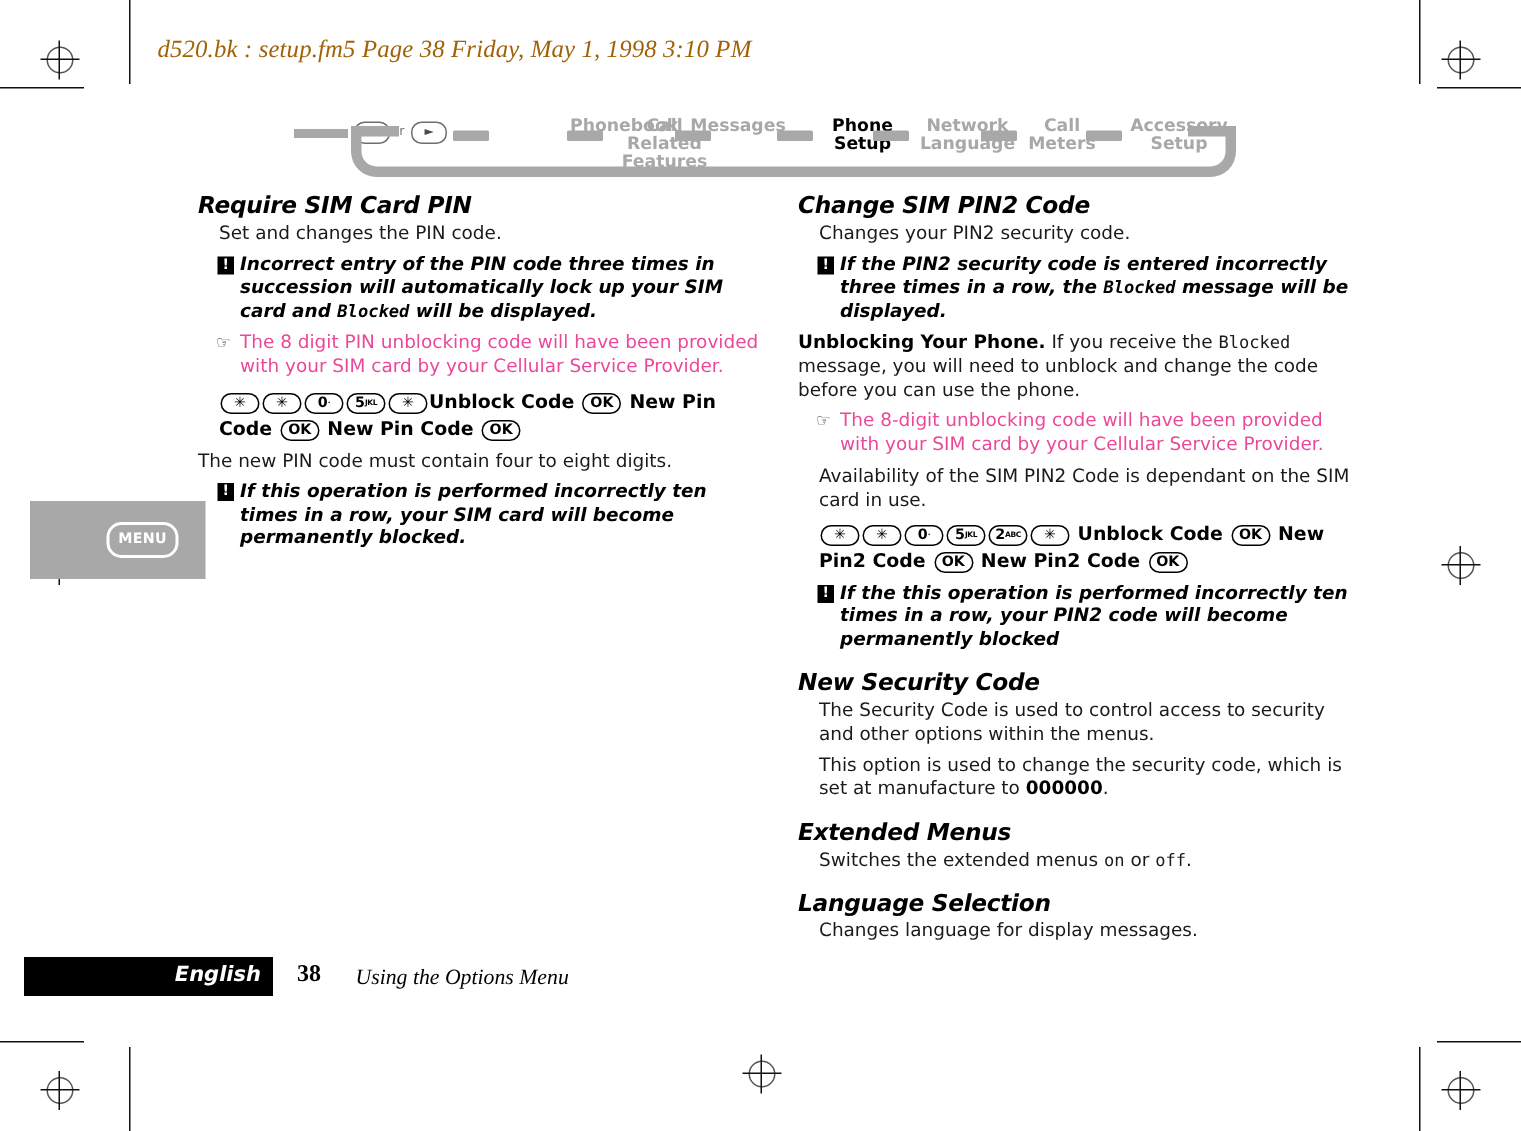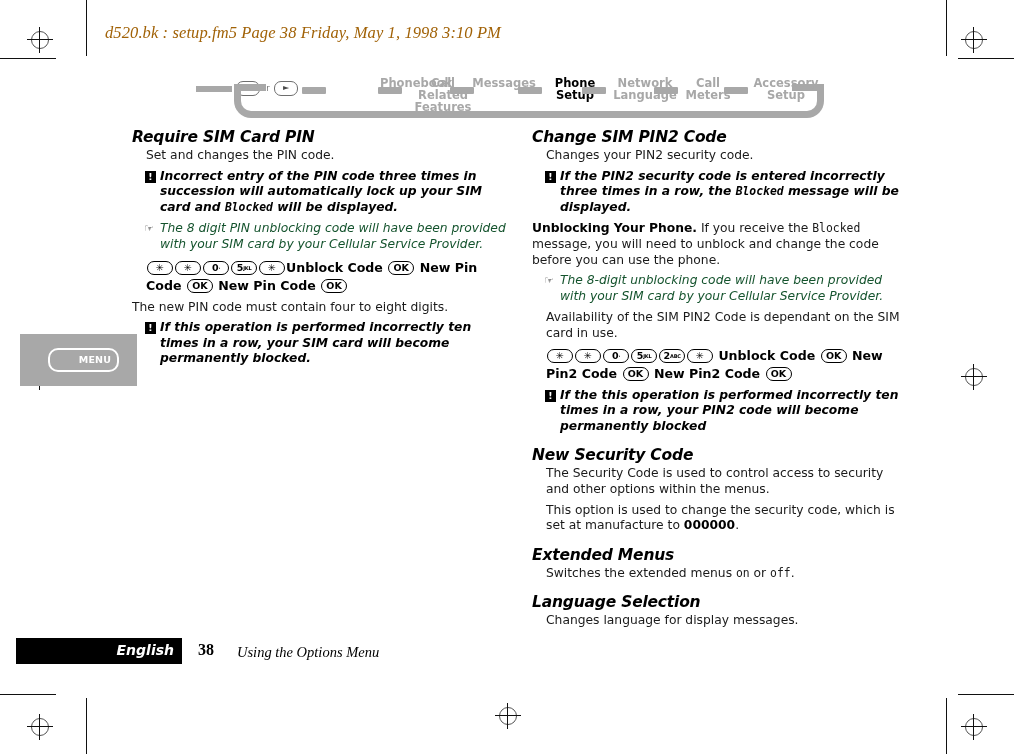--- a/index.html
+++ b/index.html
@@ -177,22 +177,21 @@
     font-size: 12.3px;
     line-height: 15.6px;
   }
   .note .txt { display: block; }
   .note.warn .txt {
     font-weight: bold;
     font-style: italic;
     color: #000;
   }
   .note.tip .txt {
-    font-style: italic;
-    color: #14532d;
+    color: #ec4899;
   }
   .ico-warn {
     position: absolute;
     left: 13px; top: 2px;
     width: 11px; height: 12px;
     background: #000;
     color: #fff;
     font-size: 9.5px;
     font-weight: bold;
     line-height: 12px;
@@ -259,21 +258,20 @@
     height: 20px;
     border: 2px solid #fff;
     border-radius: 10px;
     background: #a8a8a8;
     color: #fff;
     font-size: 9.5px;
     font-weight: bold;
     line-height: 19px;
     text-align: center;
     letter-spacing: 0.2px;
-    padding-left: 23px;
   }
 
   
   .footbar {
     position: absolute;
     left: 16px;
     top: 638px;
     width: 166px;
     height: 26px;
     background: #000;
@@ -366,21 +364,21 @@
   <div class="track"></div>
   <div class="track-topleft"></div>
   <div class="track-topright"></div>
 
   <div class="dash" style="left:106px;"></div>
   <div class="navlabel" style="left:136px; width:72px;margin-left:48px;">Phonebook</div>
   <div class="dash" style="left:182px;"></div>
   <div class="navlabel" style="left:210px; width:74px;">Call Related
 Features</div>
   <div class="dash" style="left:254px;"></div>
-  <div class="navlabel" style="left:272px; width:72px;">Messages</div>
+  <div class="navlabel" style="left:260px; width:72px;">Messages</div>
   <div class="dash" style="left:322px;"></div>
   <div class="navlabel active" style="left:348px; width:62px;">Phone
 Setup</div>
   <div class="dash" style="left:386px;"></div>
   <div class="navlabel" style="left:412px; width:74px;">Network
 Language</div>
   <div class="dash" style="left:458px;"></div>
   <div class="navlabel" style="left:484px; width:56px;">Call
 Meters</div>
   <div class="dash" style="left:528px;"></div>

